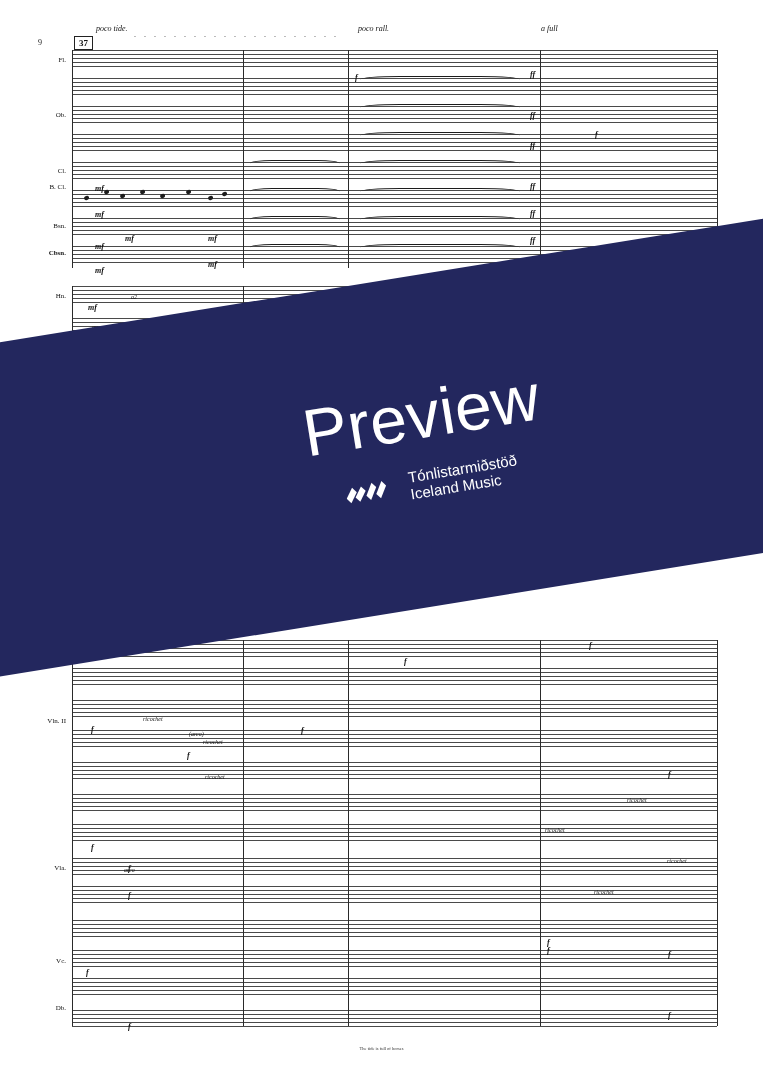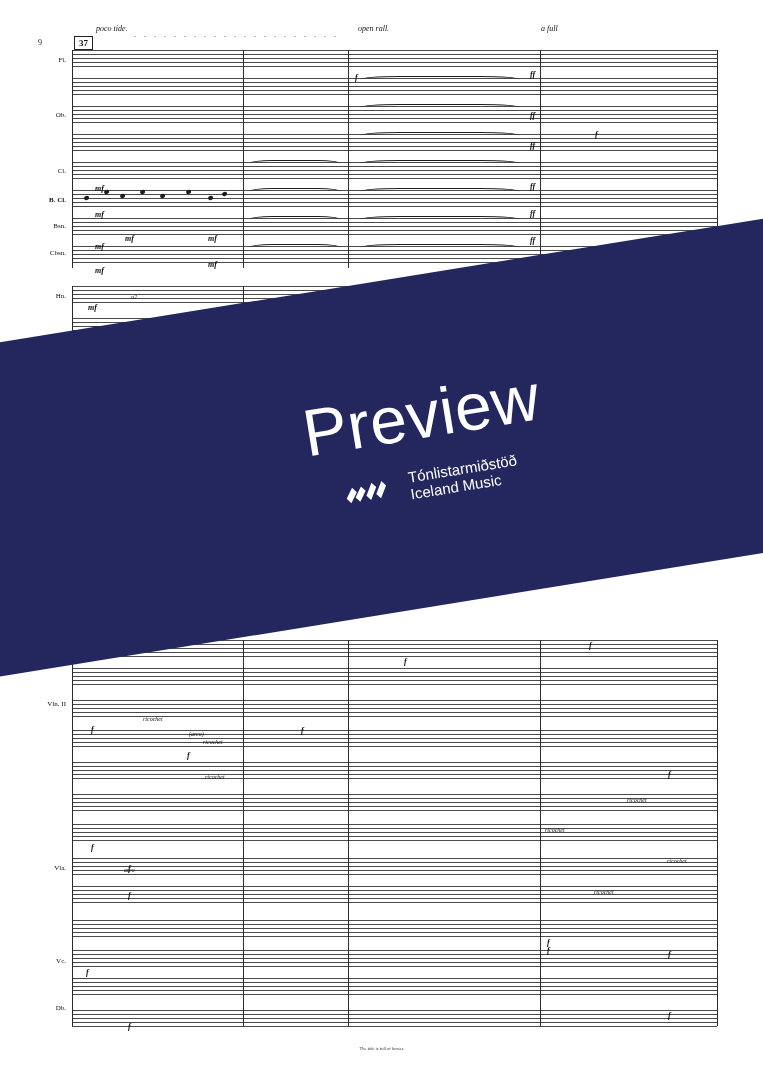--- a/index.html
+++ b/index.html
@@ -198,21 +198,21 @@
 
 <div id="page">
 
   <div id="score">
 
     <div class="page-number">9</div>
     <div class="rehearsal-mark">37</div>
 
     <div class="tempo-text" style="left:96px; top:24px;">poco tide.</div>
     <div class="tempo-dots" style="left:134px; top:30px; width:210px; overflow:hidden;">. . . . . . . . . . . . . . . . . . . . . . . . . . . . . . . . . . . . . . . . . . . . . . . . . . . . . . . . . . . . . .</div>
-    <div class="tempo-text" style="left:358px; top:24px;">open rall.</div>
+    <div class="tempo-text" style="left:358px; top:24px;">poco rall.</div>
     <div class="tempo-text" style="left:541px; top:24px;">a full</div>
 
     <div class="staff" style="top:50px;">
         <div class="ln"></div>
         <div class="ln"></div>
         <div class="ln"></div>
         <div class="ln"></div>
         <div class="ln"></div>
       </div>
     <div class="staff" style="top:78px;">
@@ -430,28 +430,28 @@
     <div class="barline" style="left:348px; top:286px; height:160px;"></div>
     <div class="barline" style="left:348px; top:640px; height:386px;"></div>
 
     <div class="barline" style="left:540px; top:50px;  height:218px;"></div>
     <div class="barline" style="left:540px; top:286px; height:160px;"></div>
     <div class="barline" style="left:540px; top:640px; height:386px;"></div>
 
     <div class="inst-label" style="top:56px;">Fl.</div>
     <div class="inst-label" style="top:111px;">Ob.</div>
     <div class="inst-label" style="top:167px;">Cl.</div>
-    <div class="inst-label" style="top:196px;font-weight:bold;">B. Cl.</div>
+    <div class="inst-label" style="top:183px;">B. Cl.</div>
     <div class="inst-label" style="top:222px;">Bsn.</div>
-    <div class="inst-label" style="top:249px;">Cbsn.</div>
+    <div class="inst-label" style="top:249px;font-weight:bold;">Cbsn.</div>
     <div class="inst-label" style="top:292px;">Hn.</div>
     <div class="inst-label" style="top:353px;">Tpt.</div>
     <div class="inst-label" style="top:406px;">Tbn.</div>
     <div class="inst-label" style="top:463px;">Pno.</div>
-    <div class="inst-label" style="top:700px;">Vln. II</div>
+    <div class="inst-label" style="top:717px;">Vln. II</div>
     <div class="inst-label" style="top:864px;">Vla.</div>
     <div class="inst-label" style="top:957px;">Vc.</div>
     <div class="inst-label" style="top:1004px;">Db.</div>
 
     <div class="tech" style="left:131px; top:294px;">a2</div>
     <div class="tech" style="left:92px;  top:324px;">open</div>
     <div class="tech" style="left:92px;  top:350px;">open</div>
     <div class="tech" style="left:95px;  top:379px;">(open)</div>
     <div class="tech" style="left:110px; top:430px;">Tba.</div>
     <div class="tech" style="left:143px; top:716px;">ricochet</div>

